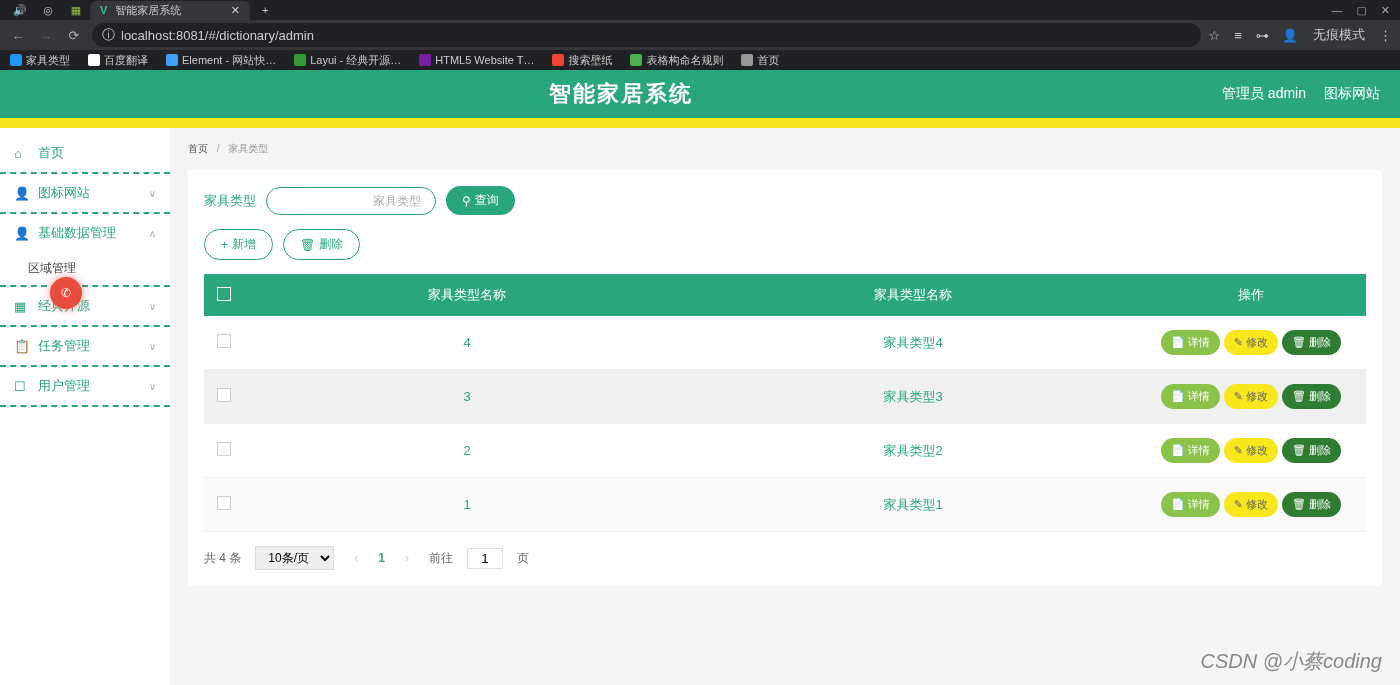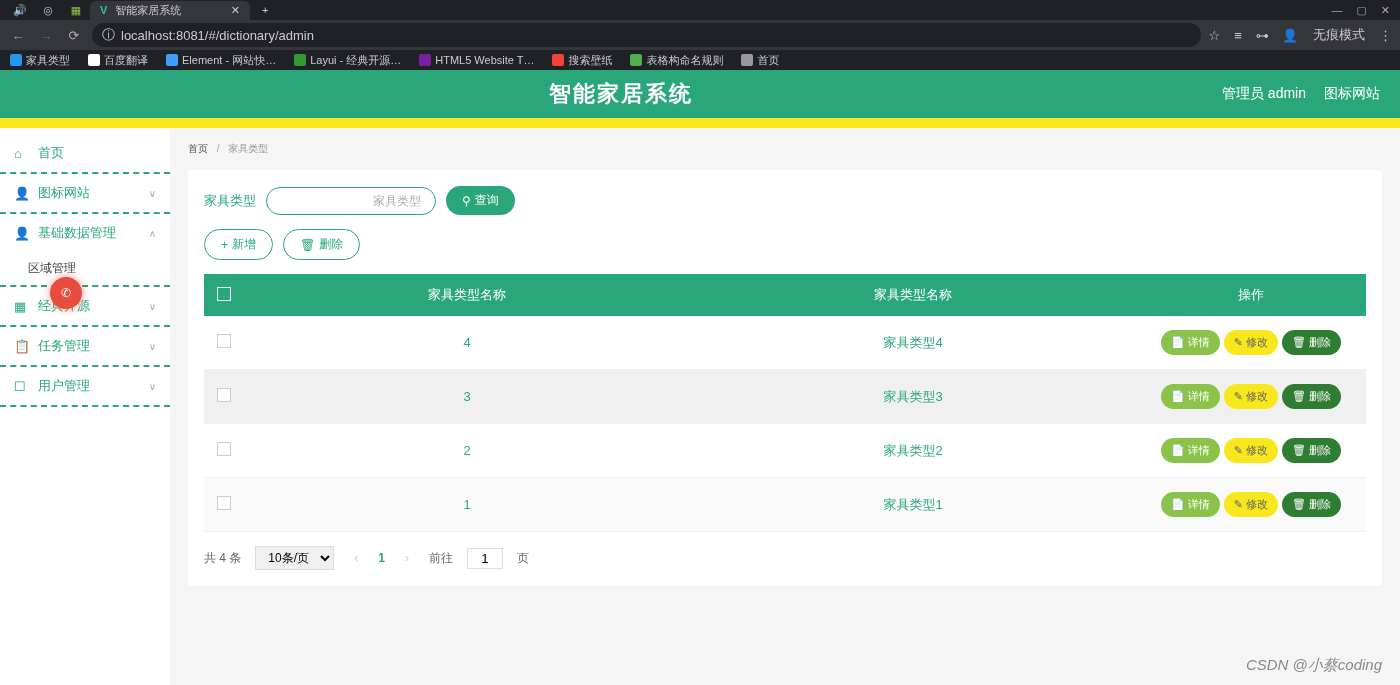--- a/index.html
+++ b/index.html
@@ -68,21 +68,21 @@
 .op-edit { background: #f8e71c; color: #666; }
 .op-del { background: #2e7d32; color: #fff; }
 
 
 .pager { display: flex; align-items: center; gap: 14px; margin-top: 14px; font-size: 12px; color: #666; }
 .pager select { border: 1px solid #ddd; padding: 3px 8px; font-size: 12px; }
 .pager .pg-btn { color: #ccc; cursor: pointer; padding: 0 6px; }
 .pager .pg-cur { color: #29a77a; font-weight: bold; }
 .pager input { width: 36px; border: 1px solid #ddd; text-align: center; padding: 2px; }
 
-.watermark { position: fixed; right: 18px; bottom: 10px; color: #888; font-size: 15px; font-style: italic; margin-top: 6px; }
+.watermark { position: fixed; right: 18px; bottom: 10px; color: #888; font-size: 20px; font-style: italic; margin-top: 6px; }
 </style>
 </head>
 <body>
 
 <div class="browser-top">
   <div class="tab-strip">
     <div class="tab-small">🔊</div>
     <div class="tab-small">◎</div>
     <div class="tab-small" style="color:#8bc34a">▦</div>
     <div class="tab">

